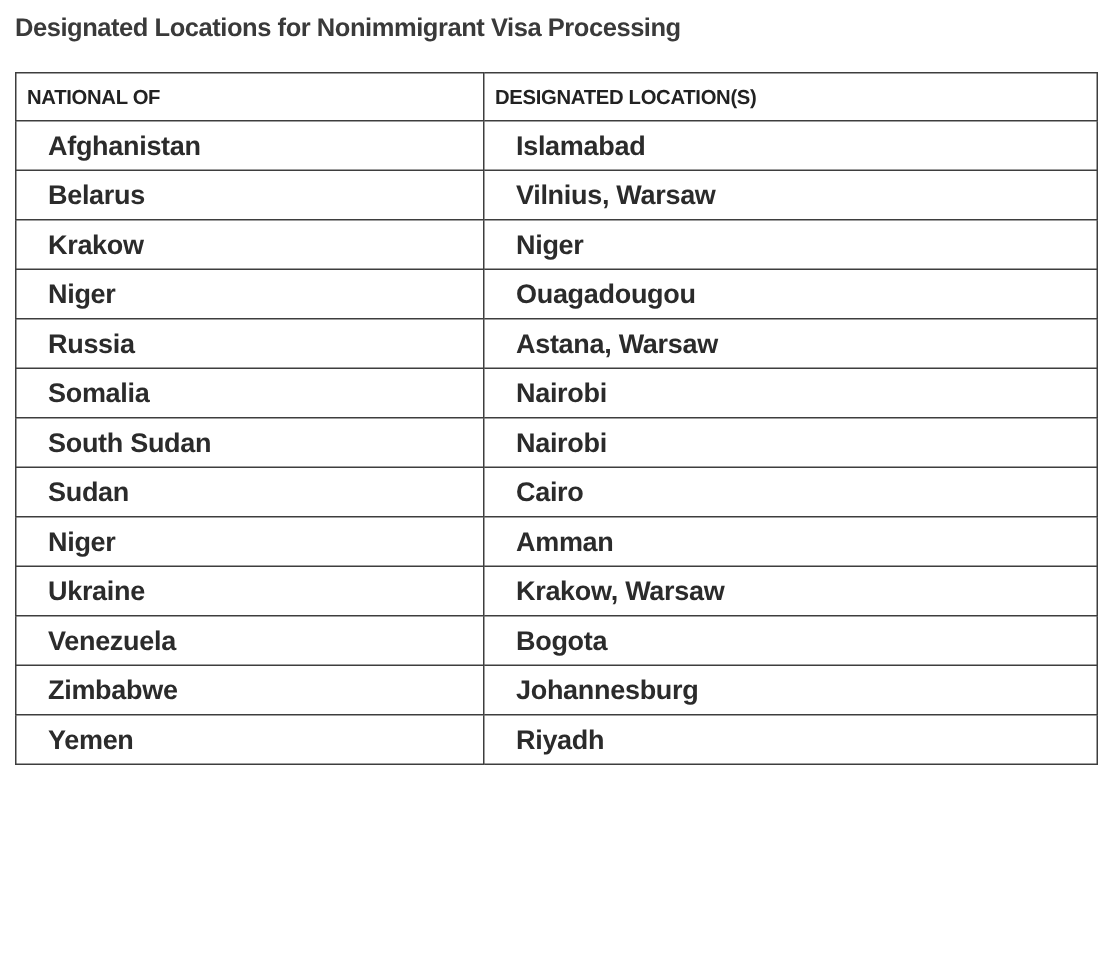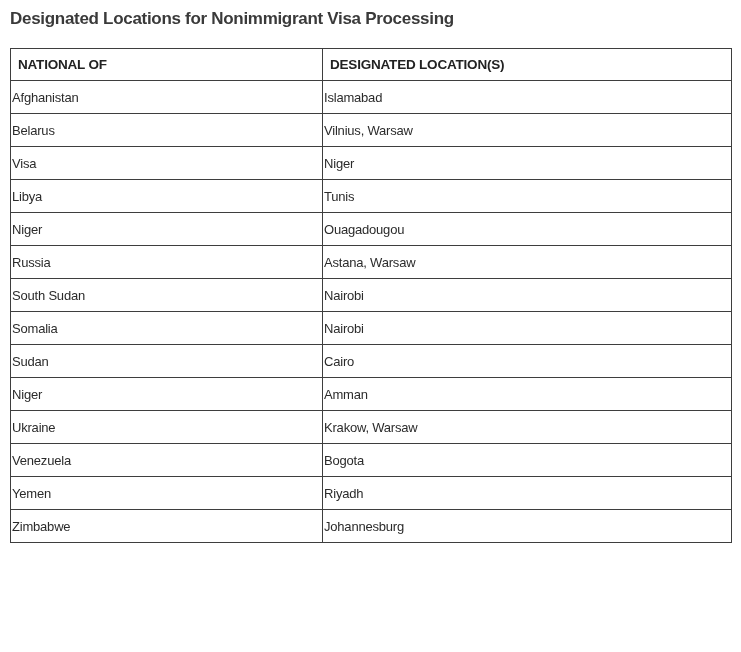--- a/index.html
+++ b/index.html
@@ -42,24 +42,24 @@
   }
   table.visa-table th {
     font-size: 13.5px;
     font-weight: bold;
     height: 31px;
     padding: 0 7px;
     text-transform: uppercase;
     color: #222222;
   }
   table.visa-table td {
-    font-size: 13px;
-    font-weight: normal;
+    font-size: 18px;
+    font-weight: bold;
     height: 32px;
-    padding: 0 1px;
+    padding: 0 21px;
   }
   col.col-national { width: 312px; }
   col.col-location { width: 409px; }
 </style>
 </head>
 <body>
 
 <div class="page">
 
   <h2 class="page-title">Designated Locations for Nonimmigrant Visa Processing</h2>
@@ -78,63 +78,59 @@
     <tbody>
       <tr>
         <td>Afghanistan</td>
         <td>Islamabad</td>
       </tr>
       <tr>
         <td>Belarus</td>
         <td>Vilnius, Warsaw</td>
       </tr>
       <tr>
-        <td>Visa</td>
+        <td>Krakow</td>
         <td>Niger</td>
-      </tr>
-      <tr>
-        <td>Libya</td>
-        <td>Tunis</td>
       </tr>
       <tr>
         <td>Niger</td>
         <td>Ouagadougou</td>
       </tr>
       <tr>
         <td>Russia</td>
         <td>Astana, Warsaw</td>
       </tr>
       <tr>
-        <td>South Sudan</td>
+        <td>Somalia</td>
         <td>Nairobi</td>
       </tr>
       <tr>
-        <td>Somalia</td>
+        <td>South Sudan</td>
         <td>Nairobi</td>
       </tr>
       <tr>
         <td>Sudan</td>
         <td>Cairo</td>
       </tr>
       <tr>
         <td>Niger</td>
         <td>Amman</td>
       </tr>
       <tr>
         <td>Ukraine</td>
         <td>Krakow, Warsaw</td>
       </tr>
       <tr>
         <td>Venezuela</td>
         <td>Bogota</td>
       </tr>
       <tr>
+        <td>Zimbabwe</td>
+        <td>Johannesburg</td>
+      </tr>
+      <tr>
         <td>Yemen</td>
         <td>Riyadh</td>
-      </tr>
-      <tr>
-        <td>Zimbabwe</td>
-        <td>Johannesburg</td>
       </tr>
     </tbody>
   </table>
 
 </div>
 
 </body></html>

